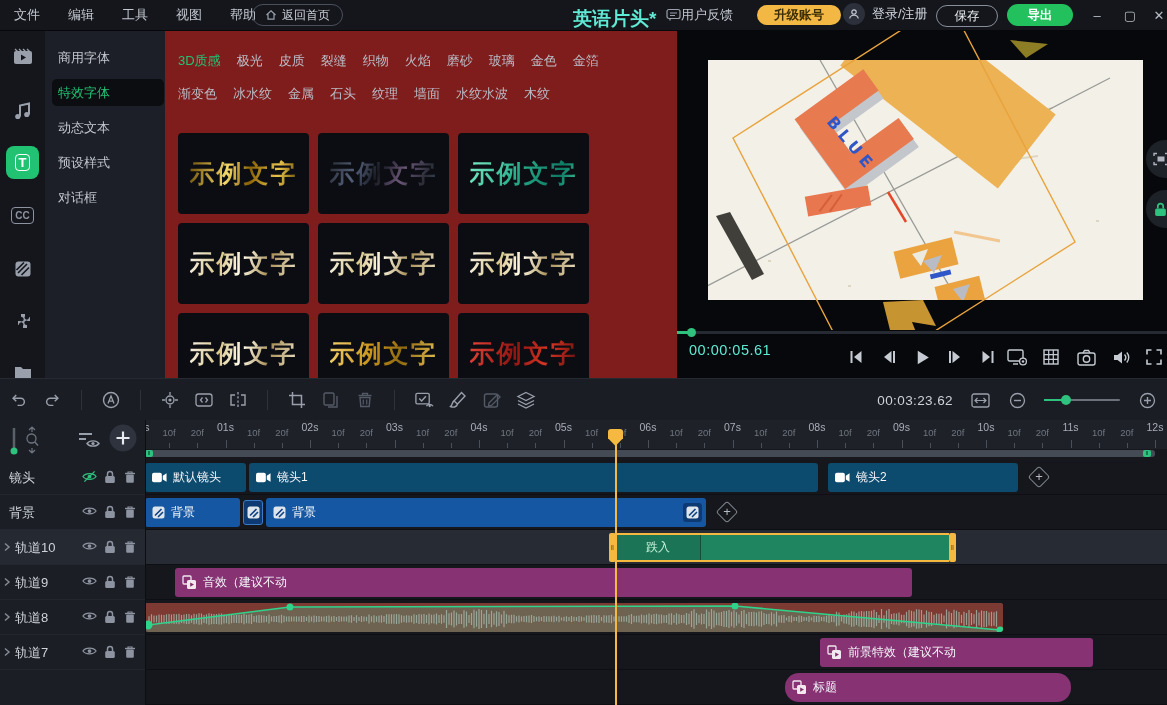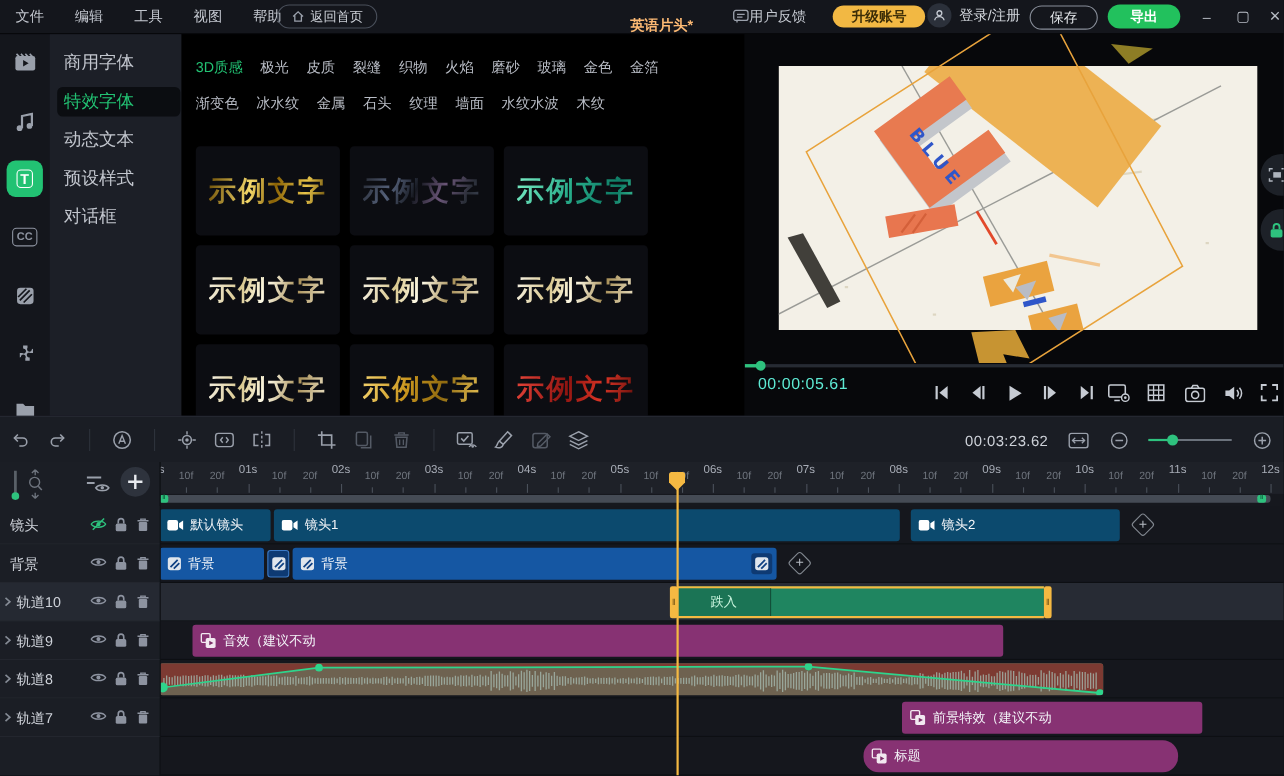--- a/index.html
+++ b/index.html
@@ -6,43 +6,43 @@
   body{width:1167px;height:705px;overflow:hidden;background:#101318;position:relative;
        font-family:"Liberation Sans","DejaVu Sans",sans-serif;color:#c8ccd4;-webkit-user-select:none;user-select:none}
   svg{display:block}
   .icon{display:inline-flex;align-items:center;justify-content:center;color:#9aa0ab}
   
   #topbar{position:absolute;top:0;left:0;width:1167px;height:30px;background:#14161c;border-bottom:1px solid #07080b;z-index:40}
   #menus{position:absolute;left:14px;top:0;height:30px;display:flex;gap:28px;align-items:center;font-size:13px;color:#c3c7cf}
   .menu-item{cursor:default}
   #home-pill{position:absolute;left:252px;top:4px;height:20px;border:1px solid #4a505b;border-radius:12px;
              display:flex;align-items:center;gap:5px;padding:0 12px;font-size:12px;color:#cdd1d8}
-  #proj-title{position:absolute;left:573px;top:14px;font-size:13px;color:#fdba74;font-weight:bold}
+  #proj-title{position:absolute;left:573px;top:6px;font-size:19px;color:#5eead4;font-weight:bold}
   #feedback{position:absolute;left:666px;top:6px;display:flex;align-items:center;font-size:13px;color:#c3c7cf}
   #upgrade-btn{position:absolute;left:757px;top:5px;width:84px;height:20px;border-radius:11px;background:#f2b843;
                color:#3c2d07;font-size:12.5px;display:flex;align-items:center;justify-content:center;font-weight:bold}
   #login{position:absolute;left:843px;top:3px;display:flex;gap:7px;align-items:center;font-size:13px;color:#d4d8de}
   #login .pcirc{width:22px;height:22px;border-radius:50%;background:#2b303a;display:flex;align-items:center;justify-content:center}
   #save-btn{position:absolute;left:936px;top:5px;width:60px;height:20px;border:1px solid #888e99;border-radius:11px;
             color:#e8ebef;font-size:12.5px;display:flex;align-items:center;justify-content:center}
   #export-btn{position:absolute;left:1007px;top:4px;width:66px;height:22px;border-radius:12px;background:#22c15d;
               color:#fff;font-size:12.5px;font-weight:bold;display:flex;align-items:center;justify-content:center}
   .winbtn{position:absolute;top:0;width:26px;height:30px;display:flex;align-items:center;justify-content:center;color:#b8bdc5;font-size:13px}
   
   #navrail{position:absolute;left:0;top:30px;width:45px;height:348px;background:#14161c;border-right:1px solid #0b0d11}
   .nav-item{position:absolute;left:6px;width:33px;height:33px;border-radius:8px;display:flex;align-items:center;justify-content:center;color:#8d93a0}
   .nav-item.active{background:#22c273;color:#fff}
   .nav-badge{font-size:13px;font-weight:bold;border:1.5px solid currentColor;border-radius:4px;padding:0px 3px;line-height:15px}
   
   #fontpanel{position:absolute;left:45px;top:30px;width:120px;height:348px;background:#1c1f27}
   .fp-item{position:absolute;left:7px;width:112px;height:27px;border-radius:5px;display:flex;align-items:center;
-           padding-left:6px;box-sizing:border-box;font-size:16px;color:#c2c6ce}
+           padding-left:6px;box-sizing:border-box;font-size:13px;color:#c2c6ce}
   .fp-item.active{background:#0b0d11;color:#22c273}
   
-  #content{position:absolute;left:165px;top:30px;width:512px;height:348px;background:#000000;overflow:hidden}
+  #content{position:absolute;left:165px;top:30px;width:512px;height:348px;background:#7f1d1d;overflow:hidden}
   .cat-row{position:absolute;left:13px;display:flex;gap:16px;font-size:13px;color:#b9bdc6}
   .cat-item.active{color:#22c273}
   .tile{position:absolute;width:131px;height:81px;background:#0c0d12;border-radius:4px;display:flex;align-items:center;justify-content:center;overflow:hidden}
   .tile-text{font-size:25px;font-weight:bold;letter-spacing:2px;background-clip:text;-webkit-background-clip:text;color:transparent;font-family:Liberation Mono, monospace}
   .style-gold-glitch{background-image:linear-gradient(100deg,#6e4f06,#f5d96b 35%,#8a6205 55%,#e8c44a 80%,#5e4405)}
   .style-dark-holo{background-image:linear-gradient(115deg,#23262e,#55617a 25%,#171a22 45%,#6a5577 65%,#2a2e38 85%,#444c5e)}
   .style-teal{background-image:linear-gradient(115deg,#7deec6,#27ab89 45%,#0e7a64 80%,#45cfa4)}
   .style-silver-gold{background-image:linear-gradient(105deg,#f7f3e8,#d9c88f 28%,#fffbe8 48%,#a9915a 72%,#f3ead0)}
   .style-gold{background-image:linear-gradient(105deg,#f5d470,#c9951d 38%,#8f6a10 66%,#edc75a)}
   .style-red{background-image:linear-gradient(105deg,#e8453a,#8f1410 42%,#d93425 70%,#5e0d0a)}

